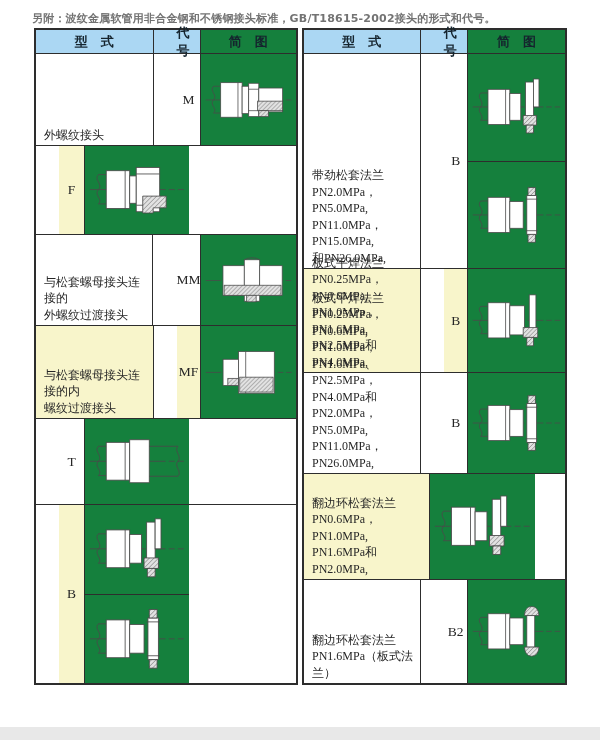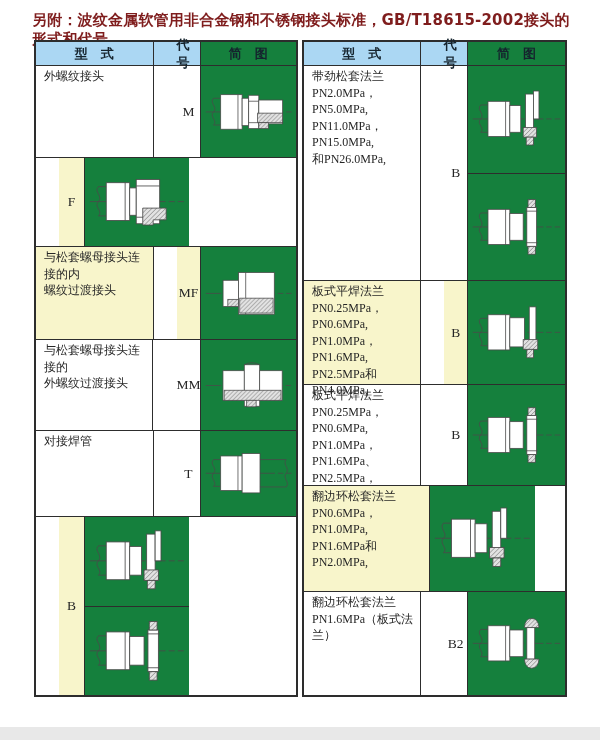--- a/index.html
+++ b/index.html
@@ -6,38 +6,38 @@
   body{
     width:600px;height:740px;position:relative;background:#ffffff;
     font-family:"DejaVu Sans","Liberation Sans",sans-serif;
     overflow:hidden;
   }
   :root{
     --bd:#2d2d2d; --hl:#f8f5cb; --hdr:#abd7f3; --ink:#262626;
   }
   .page-title{
     position:absolute;left:32px;top:11px;width:545px;
-    font-size:15px;font-weight:bold;color:#7f1d1d;letter-spacing:0.2px;
+    font-size:11px;font-weight:bold;color:#737373;letter-spacing:0.2px;
   }
   .tbl{
-    position:absolute;top:40px;border:2px solid var(--bd);background:#fff;
+    position:absolute;top:28px;border:2px solid var(--bd);background:#fff;
     box-sizing:border-box;
   }
   #tbl-left{left:34px;width:264px;}
   #tbl-right{left:302px;width:265px;}
   .row{display:flex;border-bottom:1.5px solid var(--bd);box-sizing:border-box;}
   .row:last-child{border-bottom:none;}
   .cell{border-right:1.5px solid var(--bd);box-sizing:border-box;height:100%;}
   .cell:last-child{border-right:none;}
   #tbl-left  .c-type{width:128px;}
   #tbl-right .c-type{width:126px;}
   .c-code{width:26px;}
   #tbl-left  .c-diag{width:104px;}
   #tbl-right .c-diag{width:105px;}
-  .c-type{display:flex;align-items:flex-start;padding:2px 3px 2px 8px;}
+  .c-type{display:flex;align-items:flex-end;padding:2px 3px 2px 8px;}
   .c-type span{
     white-space:pre-line;font-size:12px;line-height:16.5px;color:var(--ink);
     font-family:"Liberation Serif","DejaVu Sans",serif;
   }
   .c-code{
     display:flex;align-items:center;justify-content:center;
     font-family:"Liberation Serif","DejaVu Serif",serif;
     font-size:13.5px;color:var(--ink);margin-left:23px;
   }
   .c-diag{display:flex;flex-direction:column;background:#15803d;}
@@ -114,40 +114,20 @@
             <rect x="64" y="27" width="10" height="42" fill="#fff"></rect>
             <rect x="74" y="14" width="36" height="68" fill="#fff"></rect>
             <line x1="74" y1="24" x2="110" y2="24"></line>
             <line x1="74" y1="72" x2="110" y2="72"></line>
             <path d="M84,58 h36 v18 h-20 v8 h-16 z" fill="url(#hatch)"></path>
           </svg>
         </div>
       </div>
   </div>
 
-  <div class="row hl" style="height:93px">
-    <div class="cell c-type">
-        <span>与松套螺母接头连接的内
-螺纹过渡接头</span>
-      </div>
-    <div class="cell c-code">MF</div>
-    <div class="cell c-diag">
-        <div class="sub">
-          <svg class="diag" viewBox="0 0 150 96">
-            <path d="M3,48 H147" fill="none" stroke-dasharray="26 5 9 5"></path>
-            <rect x="32" y="26" width="26" height="44" fill="#fff"></rect>
-            <rect x="58" y="13" width="60" height="70" fill="#fff"></rect>
-            <line x1="70" y1="13" x2="70" y2="83"></line>
-            <rect x="60" y="56" width="56" height="25" fill="url(#hatch)"></rect>
-            <rect x="40" y="58" width="18" height="12" fill="url(#hatch)"></rect>
-          </svg>
-        </div>
-      </div>
-  </div>
-
   <div class="row" style="height:91px">
     <div class="cell c-type">
         <span>与松套螺母接头连接的
 外螺纹过渡接头</span>
       </div>
     <div class="cell c-code">MM</div>
     <div class="cell c-diag">
         <div class="sub">
           <svg class="diag" viewBox="0 0 150 96">
             <path d="M3,48 H147" fill="none" stroke-dasharray="26 5 9 5"></path>
@@ -155,24 +135,41 @@
             <rect x="68" y="13" width="26" height="70" fill="#fff"></rect>
             <rect x="94" y="23" width="38" height="50" fill="#fff"></rect>
             <path d="M68,13 q13,-7 26,0" fill="none"></path>
             <rect x="34" y="56" width="96" height="17" fill="url(#hatch)"></rect>
             <rect x="72" y="73" width="16" height="11" fill="url(#hatch)"></rect>
           </svg>
         </div>
       </div>
   </div>
 
+  <div class="row hl" style="height:93px">
+    <div class="cell c-type">
+        <span>与松套螺母接头连接的内
+螺纹过渡接头</span>
+      </div>
+    <div class="cell c-code">MF</div>
+    <div class="cell c-diag">
+        <div class="sub">
+          <svg class="diag" viewBox="0 0 150 96">
+            <path d="M3,48 H147" fill="none" stroke-dasharray="26 5 9 5"></path>
+            <rect x="32" y="26" width="26" height="44" fill="#fff"></rect>
+            <rect x="58" y="13" width="60" height="70" fill="#fff"></rect>
+            <line x1="70" y1="13" x2="70" y2="83"></line>
+            <rect x="60" y="56" width="56" height="25" fill="url(#hatch)"></rect>
+            <rect x="40" y="58" width="18" height="12" fill="url(#hatch)"></rect>
+          </svg>
+        </div>
+      </div>
+  </div>
+
   <div class="row" style="height:86px">
-    <div class="cell c-type">
-        <span>对接焊管</span>
-      </div>
     <div class="cell c-code">T</div>
     <div class="cell c-diag">
         <div class="sub">
           <svg class="diag" viewBox="0 0 150 96">
             <path d="M3,48 H147" fill="none" stroke-dasharray="26 5 9 5"></path>
             <path d="M16,25 c-8,8 8,15 0,23 c-8,8 8,15 0,22" fill="none"></path>
             <path d="M16,25 H28 M16,70 H28" fill="none"></path>
             <rect x="28" y="19" width="36" height="58" fill="#fff"></rect>
             <line x1="57" y1="19" x2="57" y2="77"></line>
             <rect x="64" y="15" width="30" height="66" fill="#fff"></rect>

